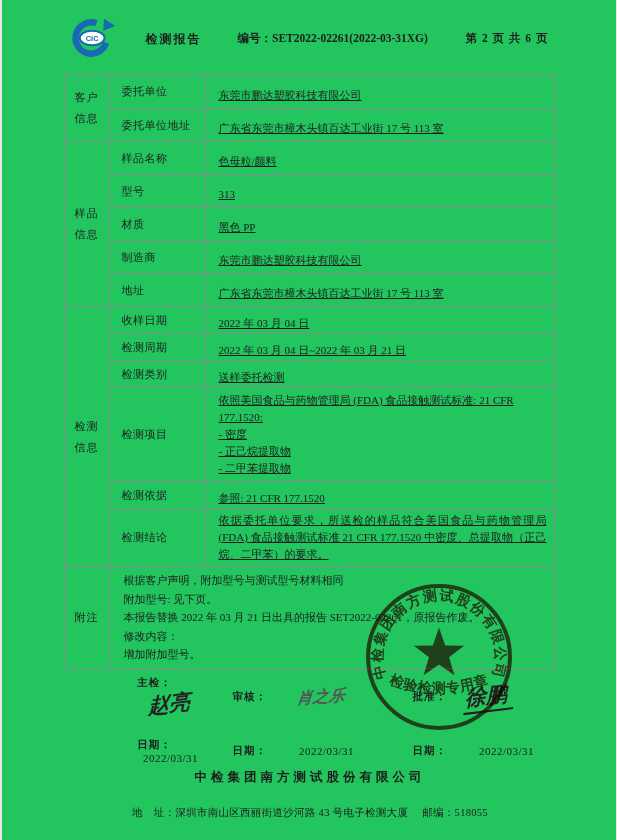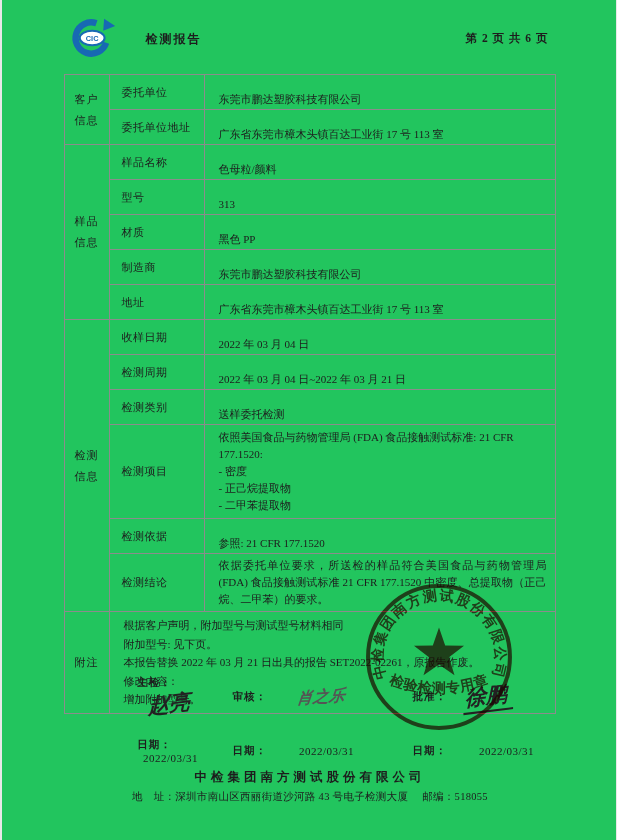--- a/index.html
+++ b/index.html
@@ -20,21 +20,21 @@
     position:absolute; left:62px; top:74px; width:491px;
     border-collapse:collapse; table-layout:fixed;
   }
   .report-table td {
     border:1px solid #8c8c8c; font-size:11px; vertical-align:middle;
     overflow:hidden;
   }
   td.sec { text-align:center; padding:0;margin-top:37px; }
   .sec-inner { display:inline-block; width:2.4em; word-break:break-all; line-height:1.9; letter-spacing:1px; }
   td.lbl { padding:2px 2px 2px 12px; letter-spacing:0.5px; white-space:nowrap; }
-  td.val { padding:16px 8px 2px 14px; line-height:16px; white-space:nowrap; }
+  td.val { padding:8px 8px 2px 14px; line-height:16px; white-space:nowrap;text-decoration:underline; }
   td.val.multi { padding-top:4px; padding-bottom:4px; }
   .vline { line-height:17px; white-space:nowrap; }
   td.val.wrap { white-space:normal; text-align:justify; line-height:17px; padding-top:3px; padding-bottom:3px;margin-top:48px; }
   td.notes-cell { padding:4px 8px 4px 14px; }
   .note-line { line-height:18.5px; white-space:nowrap; }
   tr.h34 { height:34px; } tr.h33 { height:33px; }
   tr.h27 { height:27px; } tr.h24 { height:24px; }
   
   .sign-block { position:absolute; left:62px; top:676px; width:491px; }
   .sign-row { display:grid; grid-template-columns:169px 180px 142px; height:42px; align-items:center; }
@@ -54,40 +54,41 @@
   
   .stamp {
     position:absolute; left:361px; top:581px; width:152px; height:152px;
     opacity:0.88; mix-blend-mode:multiply; pointer-events:none;
   }
   .ring-text { font-size:14px; font-weight:bold; letter-spacing:1.5px; font-family:"Liberation Serif",serif; }
   .seal-text { font-size:14px; font-weight:bold; letter-spacing:0.5px; font-family:"Liberation Serif",serif; }
   
   .footer { position:absolute; left:0; top:769px; width:617px; text-align:center; }
   .f-company { font-size:12.5px; font-weight:bold; letter-spacing:4px; }
-  .f-line { font-size:10.5px; margin-top:4px; letter-spacing:0.3px; }
+  .f-line { font-size:10.5px; margin-top:20px; letter-spacing:0.3px; }
   .f-gap { margin-left:14px; }
   .f-sp { margin-left:8px; }
   .f-link { color:#0000bf; text-decoration:underline; font-family:"Liberation Mono","DejaVu Sans Mono",monospace; font-size:10px; cursor:pointer; }
   .logo-cic-text { font-family:"Liberation Sans","DejaVu Sans",sans-serif; font-weight:bold; }
 </style>
 </head>
 <body>
 
 <div class="page">
 
   <div class="logo">
     <svg viewBox="0 0 60 50" width="56" height="46">
       <circle cx="27" cy="25" r="17" fill="none" stroke="#1769b3" stroke-width="7" stroke-dasharray="80 26.8" transform="rotate(18 27 25)"></circle>
       <polygon points="41,4 53,12 40,17" fill="#1769b3"></polygon>
       <ellipse cx="28" cy="25" rx="13.5" ry="8" fill="#ffffff" stroke="#1769b3" stroke-width="2.2"></ellipse>
       <text x="28" y="28" text-anchor="middle" font-size="8" fill="#1769b3" class="logo-cic-text">CIC</text>
     </svg>
   </div>
   <div class="doc-title">检测报告</div>
+  <div class="report-no"><span>编号：</span><span>SET2022-02261(2022-03-31XG)</span></div>
   <div class="page-info">第 2 页 共 6 页</div>
 
   <table class="report-table">
     <colgroup>
         <col style="width:45px">
         <col style="width:95px">
         <col style="width:351px">
       </colgroup>
     <tbody>
 

